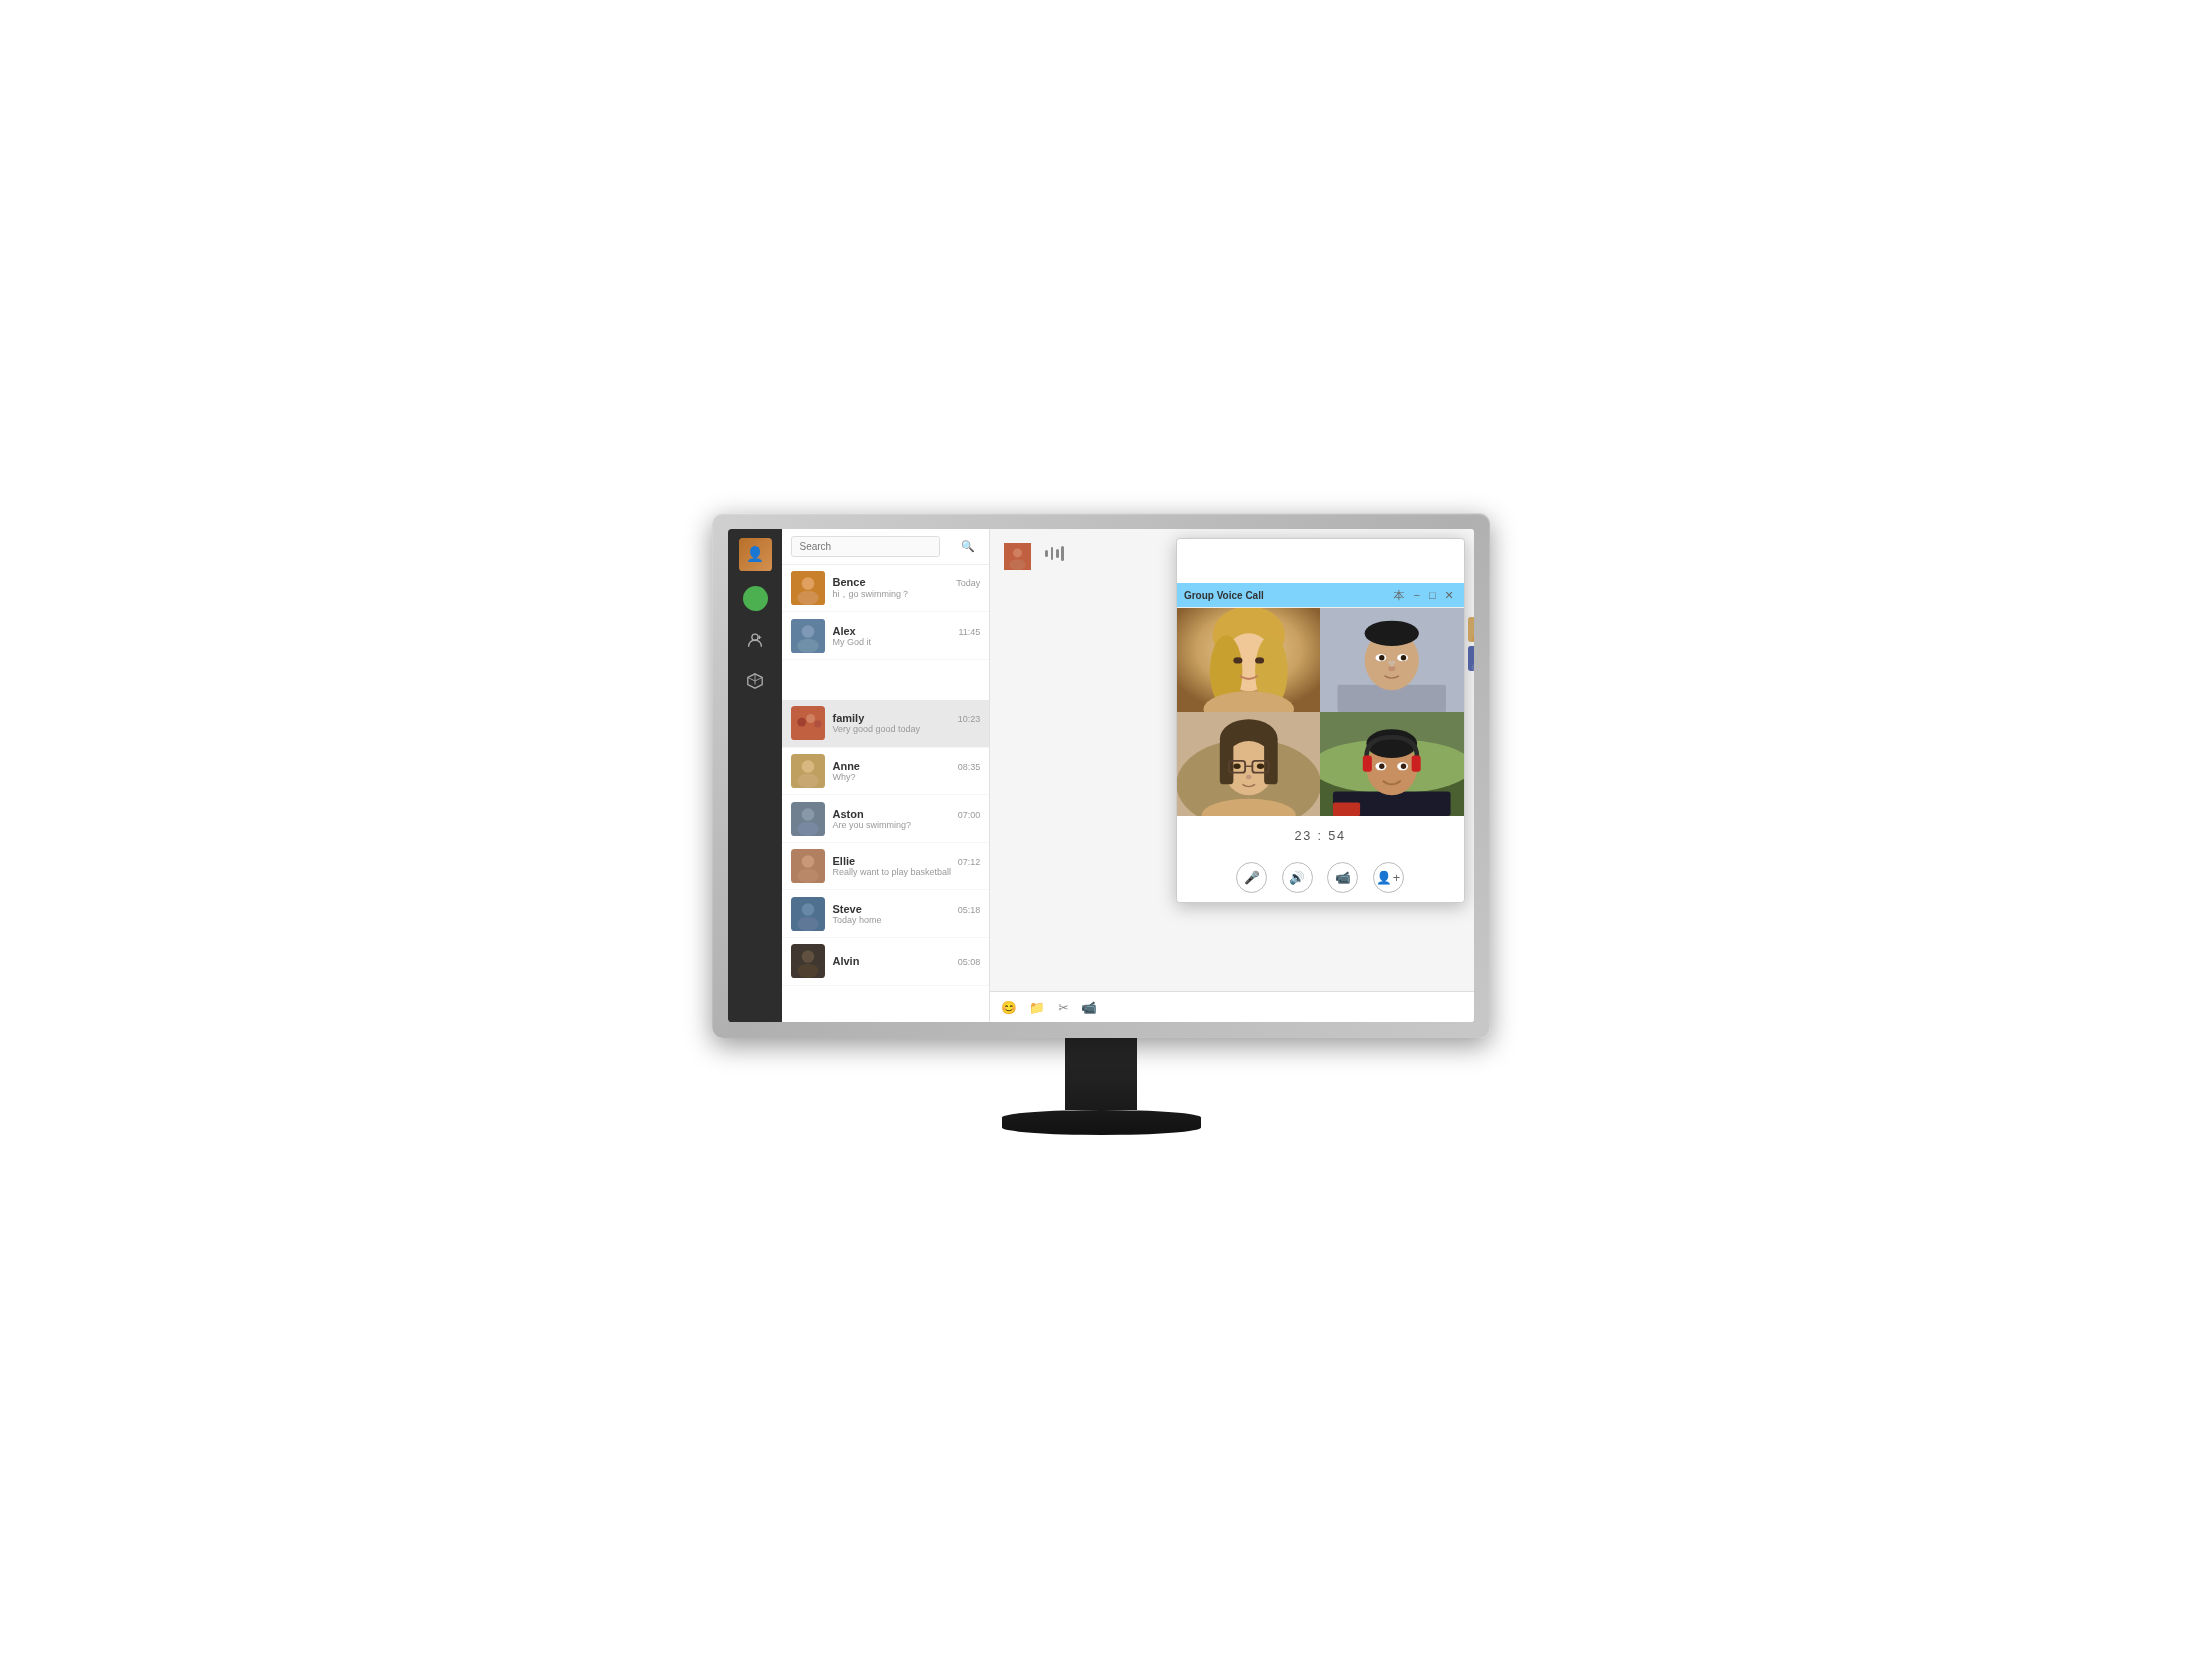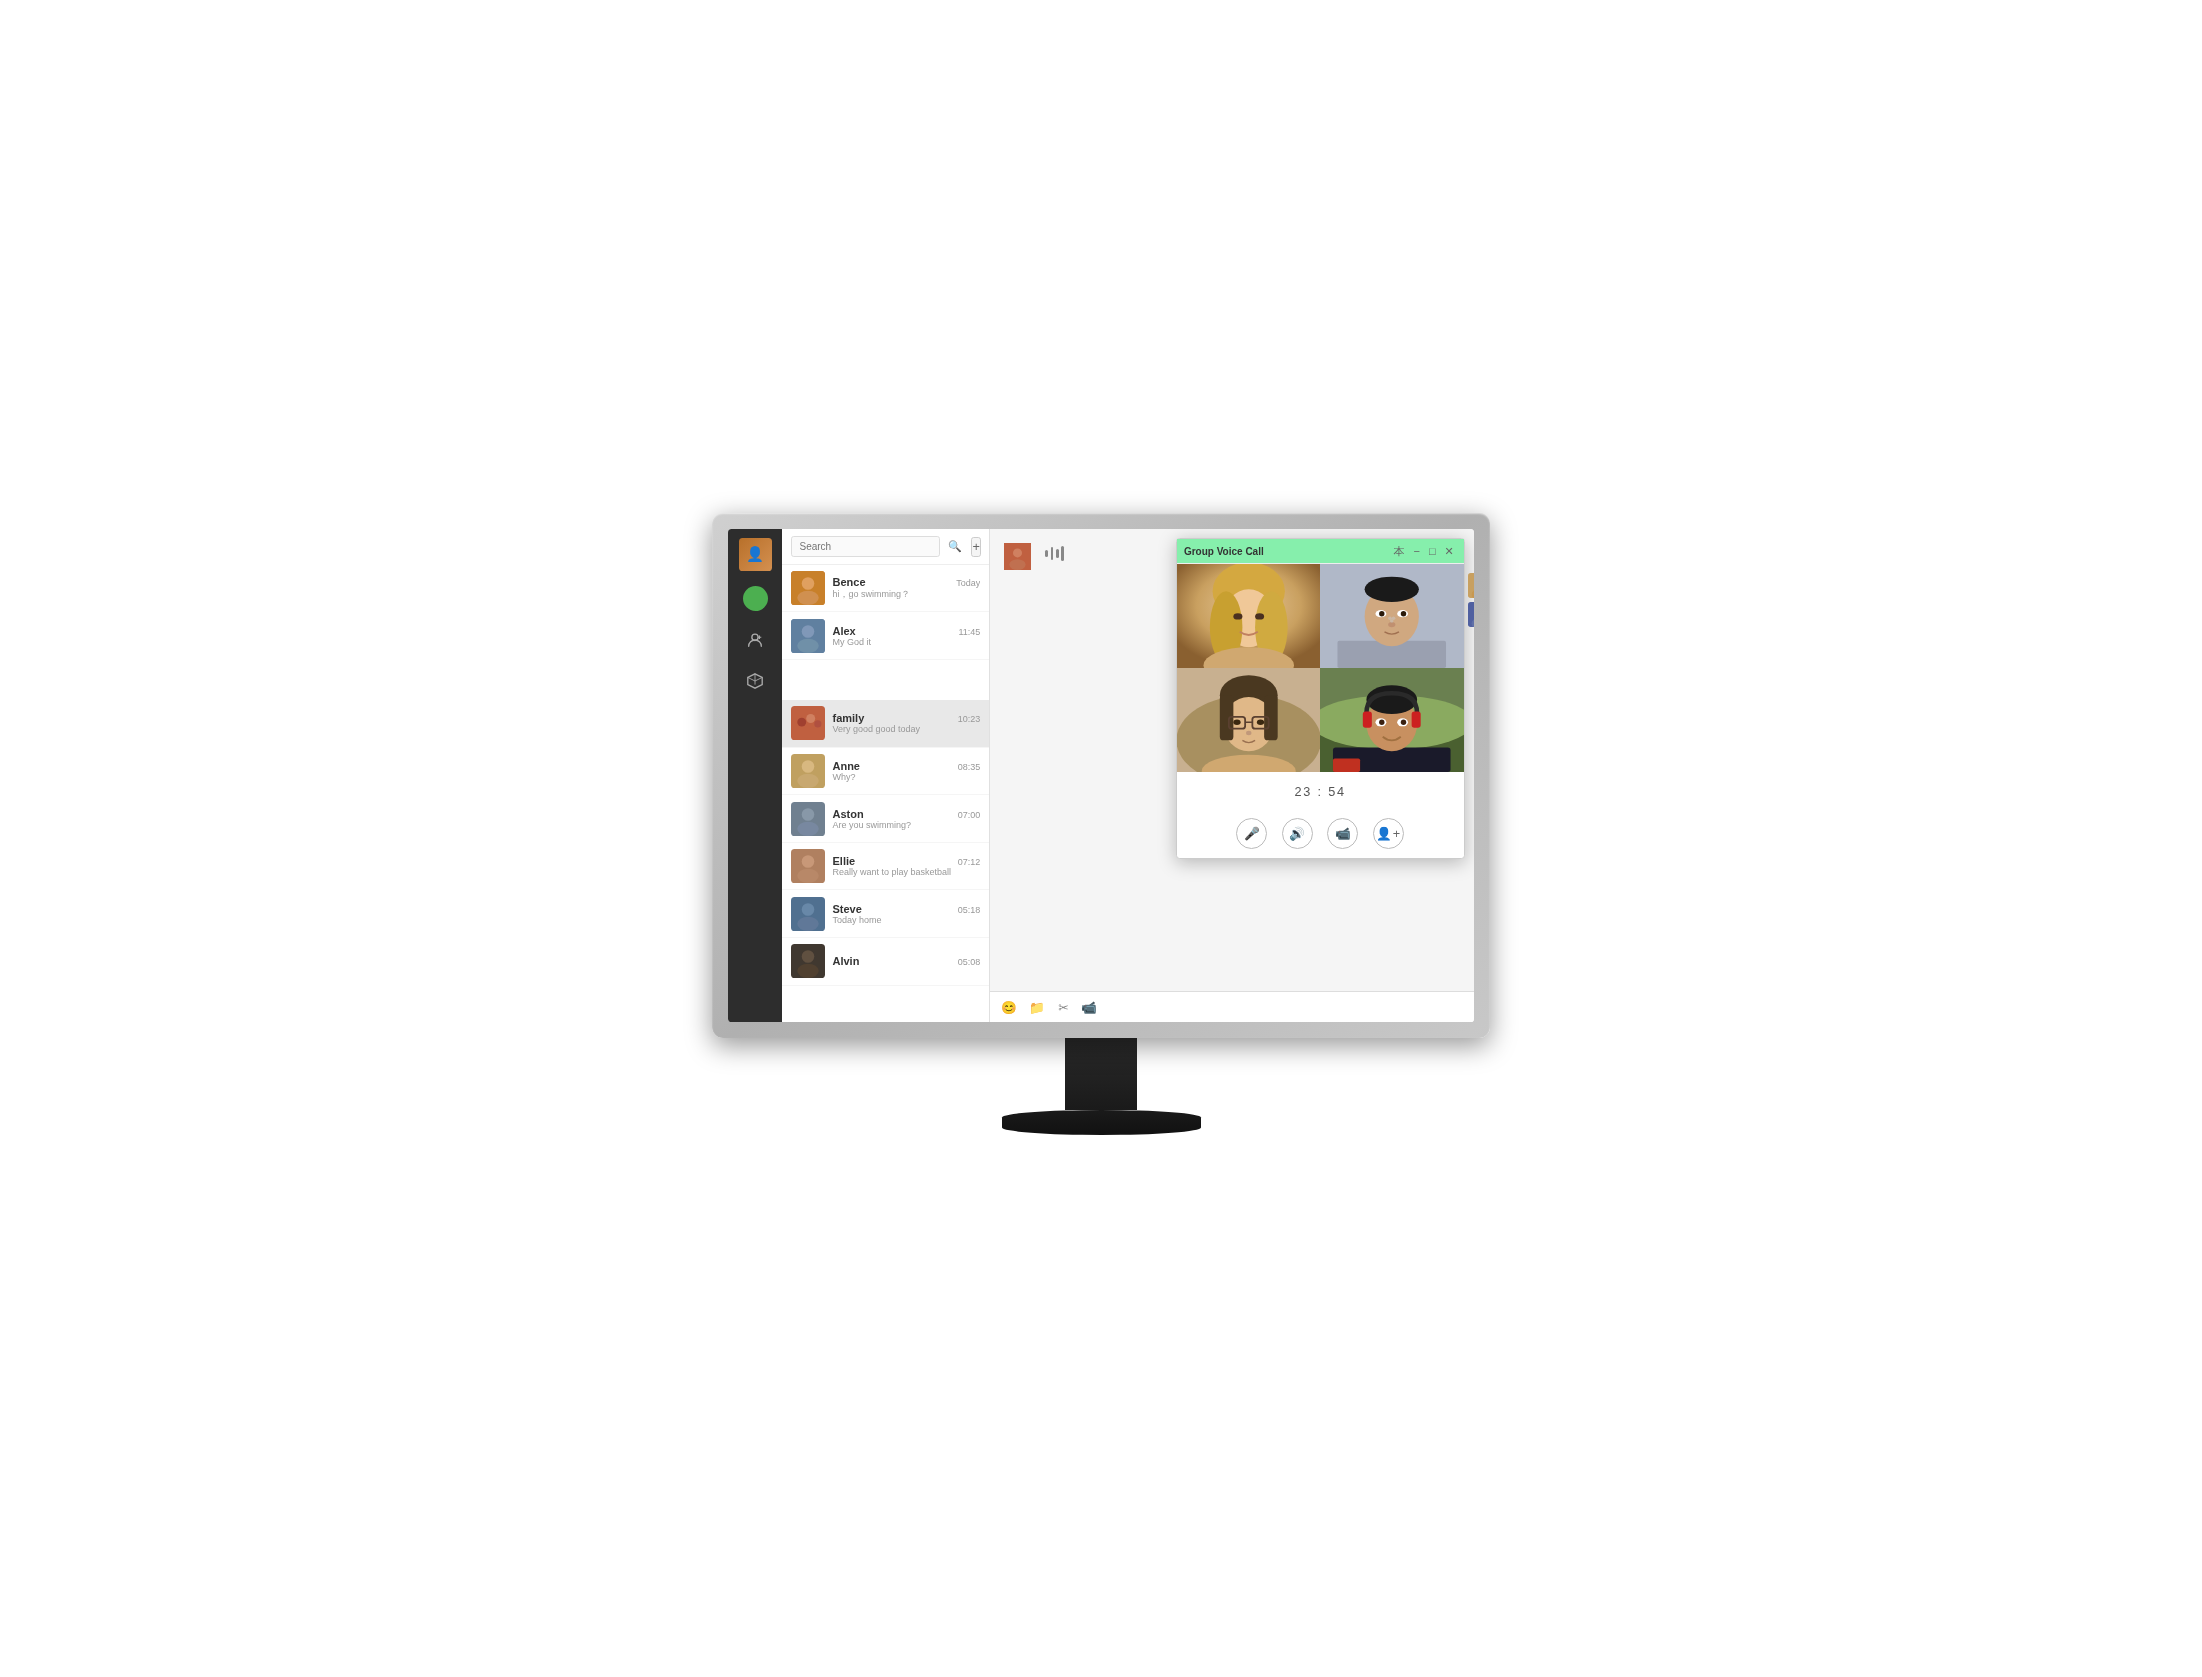--- a/index.html
+++ b/index.html
@@ -105,21 +105,21 @@
       flex-direction: column;
       flex-shrink: 0;
       border-right: 0.9px solid #e0e0e0;
     }
 
     .search-bar {
       display: flex;
       align-items: center;
       padding: 7.2px 9px;
       border-bottom: 0.9px solid #eee;
-      gap: 9px;
+      gap: 22px;
     }
 
     .search-input {
       flex: 1;
       border: 0.9px solid #ddd;
       border-radius: 2.7px;
       padding: 3.6px 7.2px;
       font-size: 10px;
       color: #999;
       background: #fafafa;
@@ -264,22 +264,23 @@
       border-radius: 3.6px;
       box-shadow: 0 3.6px 18px rgba(0,0,0,0.25);
       z-index: 10;
     }
 
     .call-titlebar {
       display: flex;
       align-items: center;
       padding: 4.5px 7.2px;
       border-bottom: 0.9px solid #eee;
-      background: #86efac;
+      background: #7dd3fc;
       gap: 3.6px;
+      margin-top: 44px;
     }
 
     .call-title {
       flex: 1;
       font-size: 10px;
       font-weight: 600;
       color: #333;
     }
 
     .call-ctrl {

